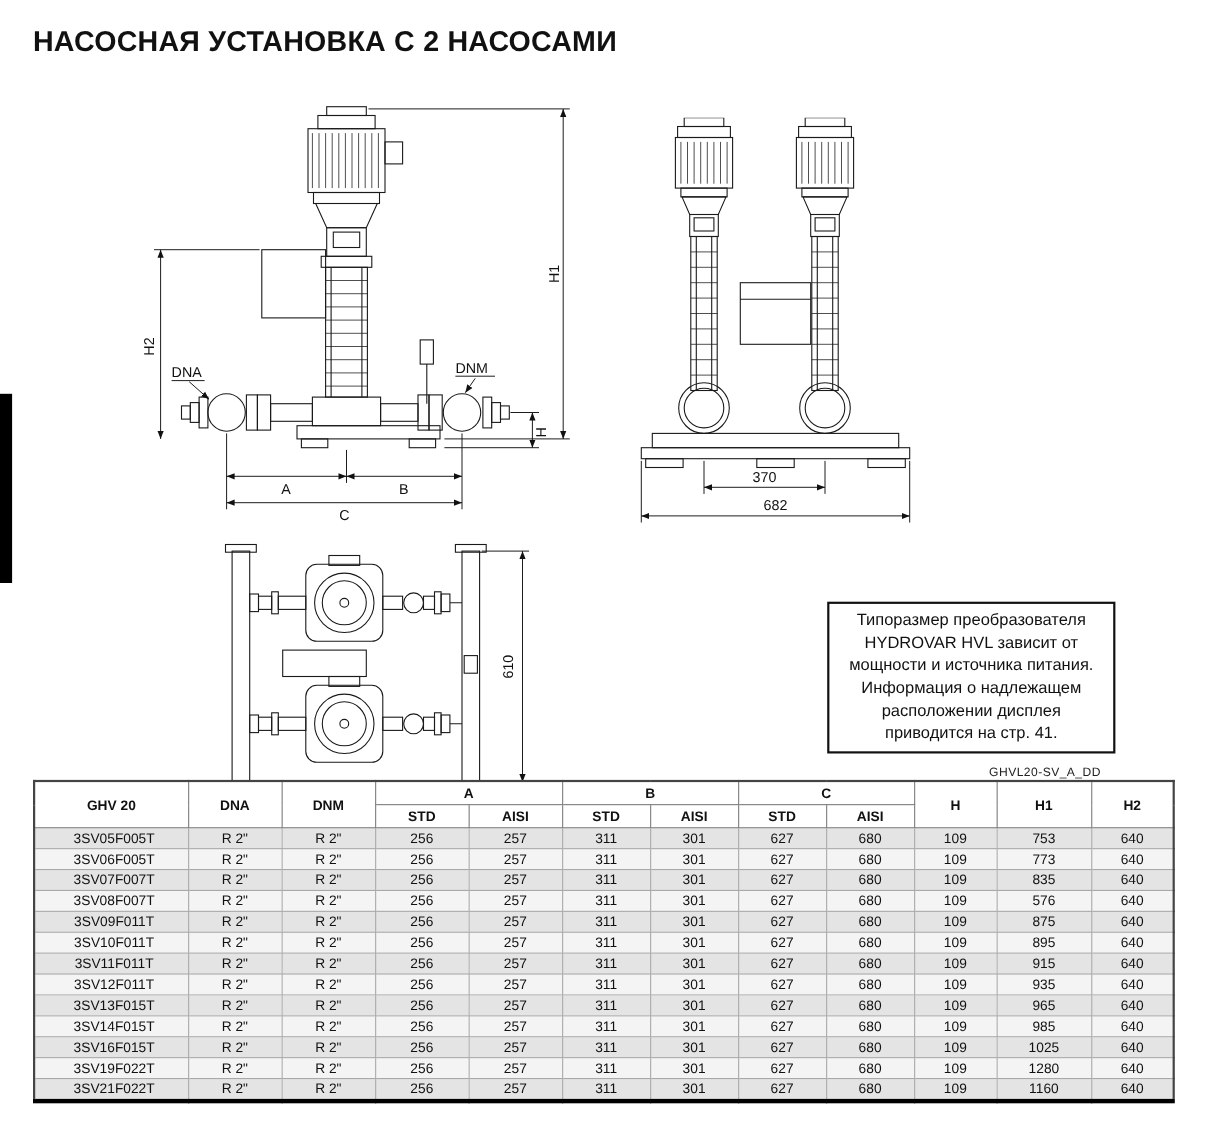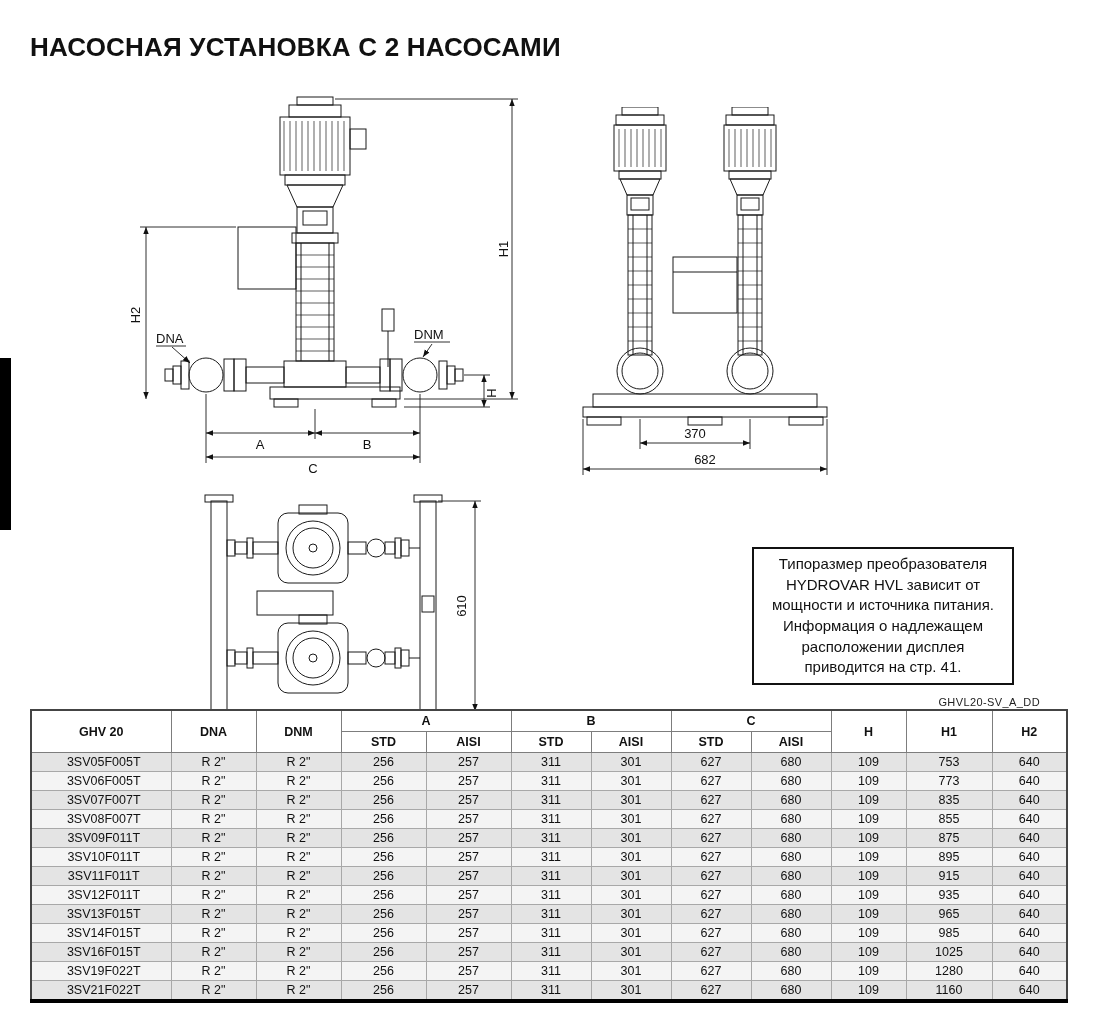--- a/index.html
+++ b/index.html
@@ -1,40 +1,40 @@
 <!DOCTYPE html>
 <html><head>
 <meta charset="utf-8">
 <style>
   html,body { margin:0; padding:0; background:#fff; }
   .page {
     position:relative; width:1096px; height:1033px; background:#fff;
     font-family:"Liberation Sans", sans-serif; color:#111; overflow:hidden;
   }
   .title {
-    position:absolute; left:30px; top:14px;
+    position:absolute; left:30px; top:4px;
     font-size:26px; font-weight:700; line-height:1.25; letter-spacing:0.2px;
   }
   .side-tab { position:absolute; left:0; top:358px; width:11px; height:172px; background:#000; }
   .drawing-area { position:absolute; left:0; top:95px; width:1096px; height:640px; }
   svg.draw { position:absolute; }
   .front-svg  { left:120px; top:0; }
   .double-svg { left:575px; top:12px; }
   .plan-svg   { left:195px; top:398px; }
   .ln   { stroke:#1a1a1a; stroke-width:1; fill:none; }
   .fin  { stroke:#1a1a1a; stroke-width:0.7; fill:none; }
   .dim  { stroke:#1a1a1a; stroke-width:0.9; fill:none; }
   .dtext { font-family:"Liberation Sans", sans-serif; font-size:13px; fill:#111; }
   .note-box {
     position:absolute; left:752px; top:452px; width:262px; height:138px;
     border:2px solid #111; display:flex; align-items:center; justify-content:center;
     box-sizing:border-box;
   }
   .note-text { white-space:pre-line; text-align:center; font-size:15px; line-height:1.38; padding:4px 8px; }
-  .caption { position:absolute; left:860px; top:601px; width:180px; text-align:right; font-size:11px; letter-spacing:0.4px; color:#222; }
+  .caption { position:absolute; left:860px; top:601px; width:180px; text-align:center; font-size:11px; letter-spacing:0.4px; color:#222; }
   .table-wrap { position:absolute; left:30px; top:709px; width:1066px; }
   .dim-table {
     border-collapse:collapse; table-layout:fixed; width:1036px;
     border:2px solid #444; border-bottom:4px solid #000; font-size:12.5px;
   }
   .dim-table th, .dim-table td {
     border:1px solid #a8a8a8; text-align:center; padding:1px 4px; height:16px;
     overflow:hidden; white-space:nowrap;
   }
   .dim-table thead th { font-weight:700; background:#fff; border-color:#7d7d7d; height:18px; }
@@ -341,21 +341,21 @@
             <td class="model-cell">3SV08F007T</td>
             <td>R 2"</td>
             <td>R 2"</td>
             <td>256</td>
             <td>257</td>
             <td>311</td>
             <td>301</td>
             <td>627</td>
             <td>680</td>
             <td>109</td>
-            <td>855</td>
+            <td>576</td>
             <td>640</td>
           </tr>
           <tr>
             <td class="model-cell">3SV09F011T</td>
             <td>R 2"</td>
             <td>R 2"</td>
             <td>256</td>
             <td>257</td>
             <td>311</td>
             <td>301</td>

